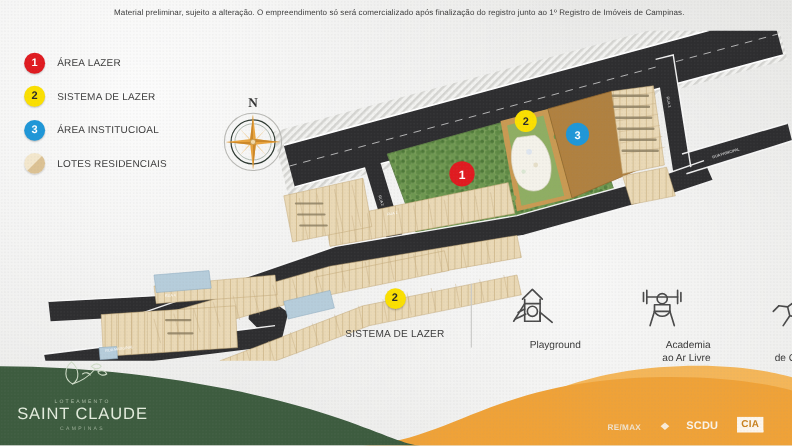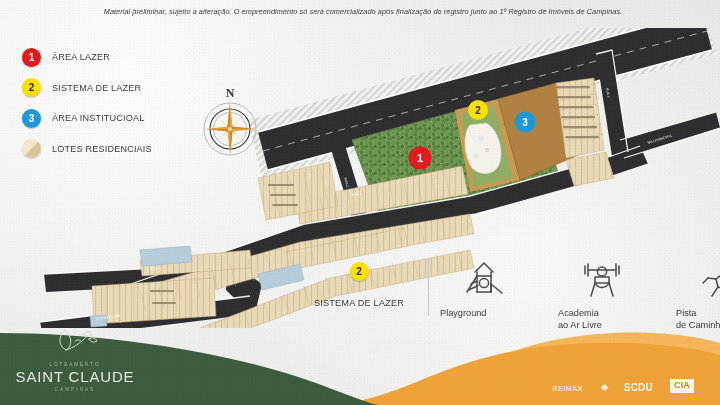--- a/index.html
+++ b/index.html
@@ -18,21 +18,21 @@
   #grain{position:absolute;inset:0;opacity:.5;pointer-events:none;
     background-image:
       radial-gradient(rgba(150,150,150,.13) 0.6px, transparent 0.7px),
       radial-gradient(rgba(120,120,120,.09) 0.5px, transparent 0.6px);
     background-size:3px 3px, 5px 5px;
     background-position:0 0, 2px 1px;}
 
   
   .header-note{
     position:absolute;left:68px;top:7px;width:590px;
-    font-style:italic;font-size:7.3px;color:#3a3a3a;
+    font-size:7.3px;color:#3a3a3a;
     letter-spacing:.01em;line-height:1.3;text-align:center;white-space:nowrap;
   }
 
   
   .legend{position:absolute;left:22px;top:42px;}
   .legend-row{display:flex;align-items:center;height:30.5px;}
   .badge{
     width:19px;height:19px;border-radius:50%;
     display:flex;align-items:center;justify-content:center;
     font-size:10px;font-weight:700;color:#fff;flex:0 0 auto;
@@ -57,21 +57,21 @@
   #map{position:absolute;left:0;top:28px;width:720px;height:300px;}
   #map svg{display:block;}
 
   
   .amen-wrap{position:absolute;left:300px;top:262px;width:420px;height:80px;}
   .amen-lazer{position:absolute;left:0;top:0;width:118px;text-align:center;}
   .amen-lazer .badge{margin:0 auto;}
   .amen-lazer .lz-label{margin-top:17px;font-size:9.2px;color:#3c3c3c;letter-spacing:.02em;}
   .amen-div{position:absolute;left:128px;top:-4px;width:1px;height:58px;background:#c9c9c7;}
   .amen-items{position:absolute;left:140px;top:-6px;display:flex;gap:30px;}
-  .amen{width:88px;text-align:left;}
+  .amen{width:88px;text-align:right;}
   .amen .ic{height:46px;display:flex;align-items:flex-end;justify-content:center;}
   .amen .cap{margin-top:6px;font-size:9.2px;color:#3a3a3a;line-height:1.28;}
 
   
   .footer{position:absolute;left:0;bottom:0;width:708px;height:90px;}
   .logo{position:absolute;left:14px;bottom:13px;width:122px;text-align:center;color:#cfdcc8;}
   .logo .l1{font-size:4.6px;letter-spacing:.42em;opacity:.72;}
   .logo .l2{font-size:15px;letter-spacing:.055em;margin-top:1px;
     font-family:"Liberation Sans", sans-serif;font-weight:400;color:#e3ecdd;}
   .logo .l3{font-size:4.6px;letter-spacing:.46em;opacity:.62;margin-top:2px;}

